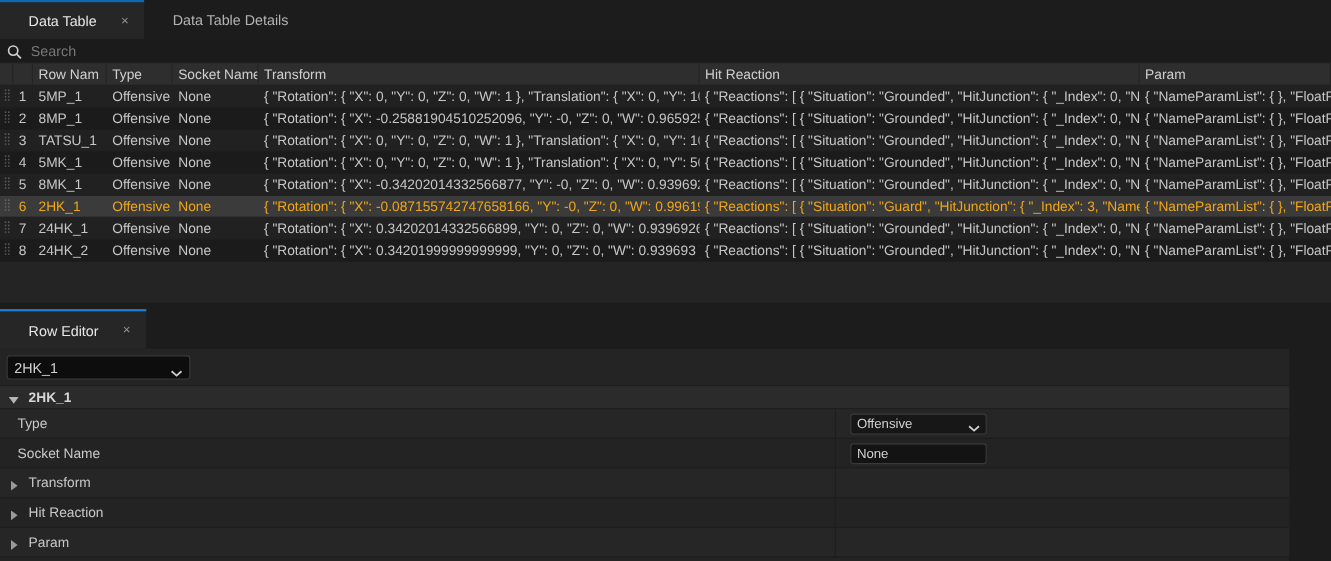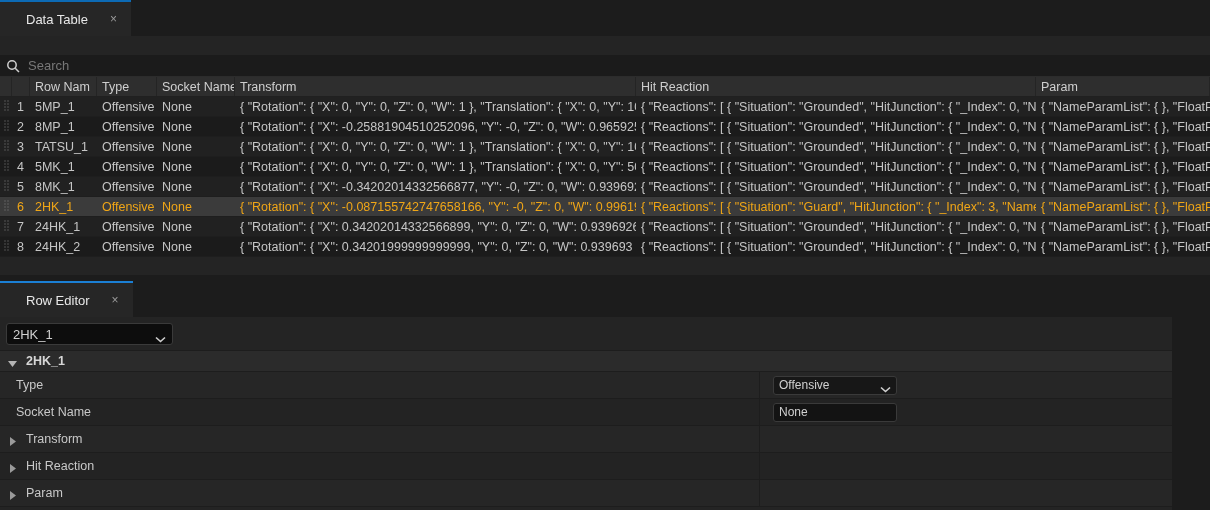--- a/index.html
+++ b/index.html
@@ -42,21 +42,20 @@
   #datatable-panel {
     position: absolute; left: 0; top: 36px; width: 1210px; height: 239px;
     background: #242424;
   }
   .searchbar {
     height: 22px;
     background: #1b1b1b;
     display: flex; align-items: center;
     padding-left: 6px;
     border-bottom: 1px solid #2c2c2c;
-    margin-top: 19px;
   }
   .search-icon { width: 14px; height: 14px; margin-right: 8px; flex: 0 0 auto; }
   .search-ph { font-size: 13px; color: #777; }
 
   .th-row {
     display: flex; height: 20px;
     background: #2e2e2e;
     border-bottom: 1px solid #202020;
   }
   .th {
@@ -161,20 +160,23 @@
   }
 </style>
 </head>
 <body>
 
 <div class="tabstrip">
   <div class="tab active">
     <span>Data Table</span>
     <span class="tclose">×</span>
   </div>
+  <div class="tab inactive">
+    <span>Data Table Details</span>
+  </div>
 </div>
 
 <div id="datatable-panel">
 
   <div class="searchbar">
     <span class="search-icon">
       <svg viewBox="0 0 14 14" width="14" height="14">
         <circle cx="6" cy="6" r="4.2" fill="none" stroke="#cfcfcf" stroke-width="1.5"></circle>
         <line x1="9.2" y1="9.2" x2="13" y2="13" stroke="#cfcfcf" stroke-width="1.5"></line>
       </svg>

